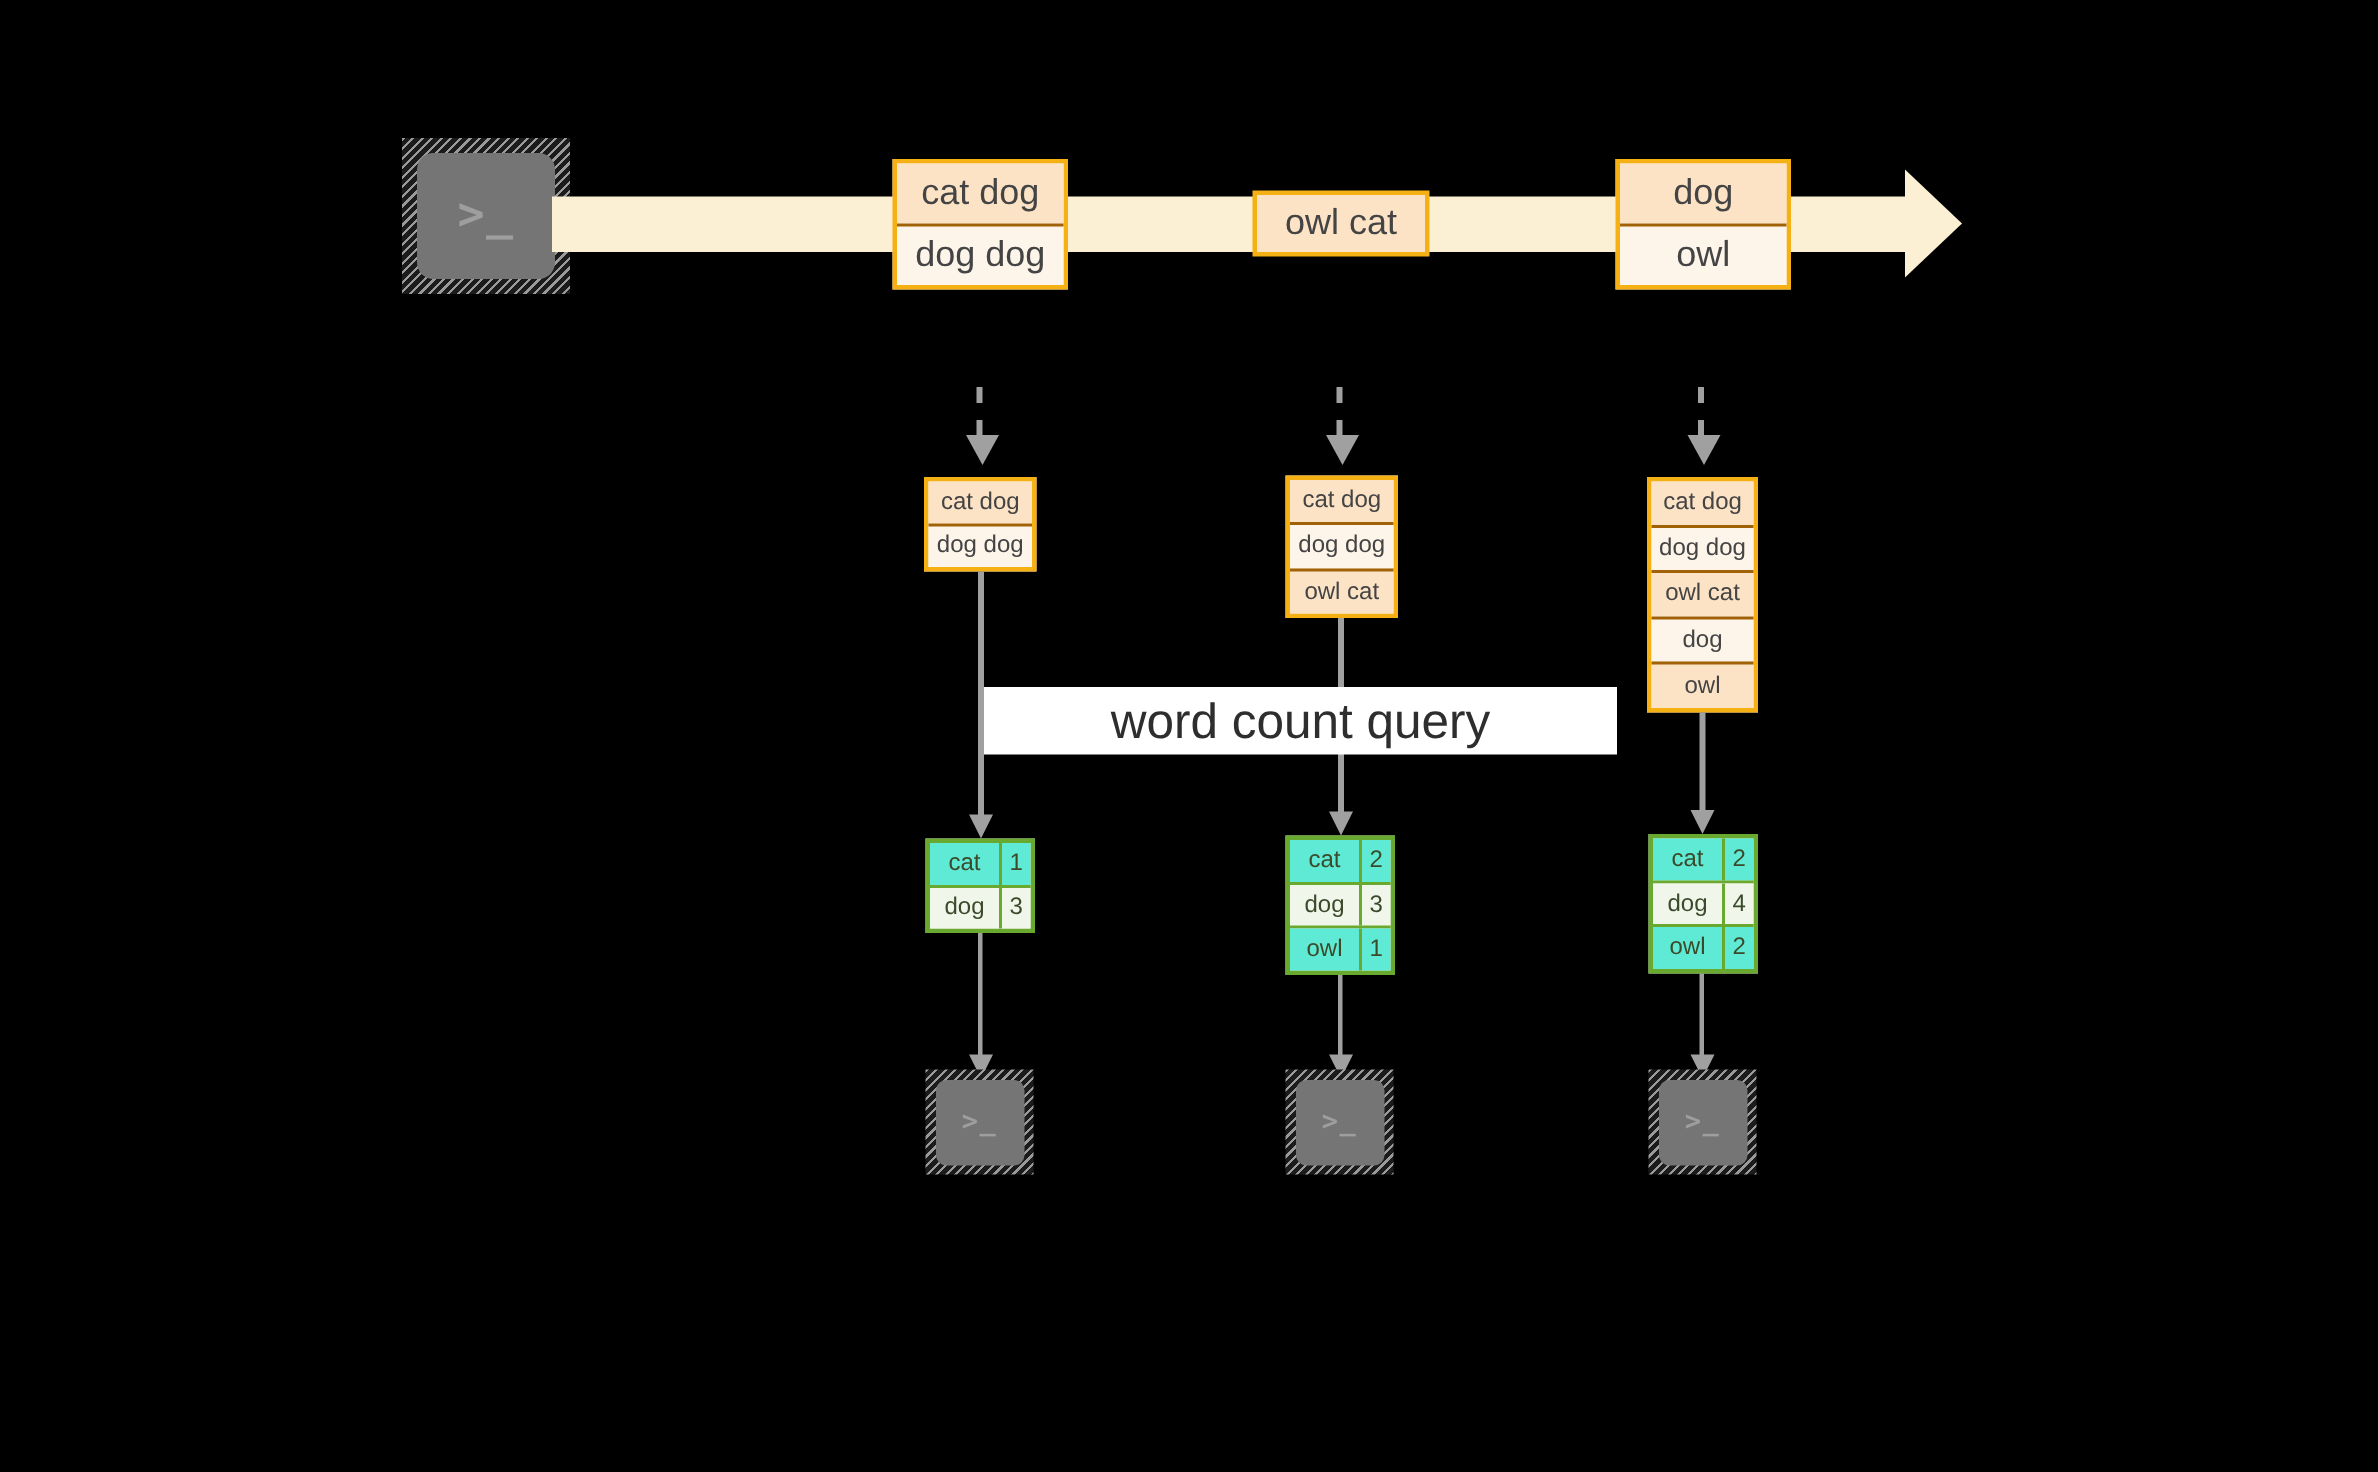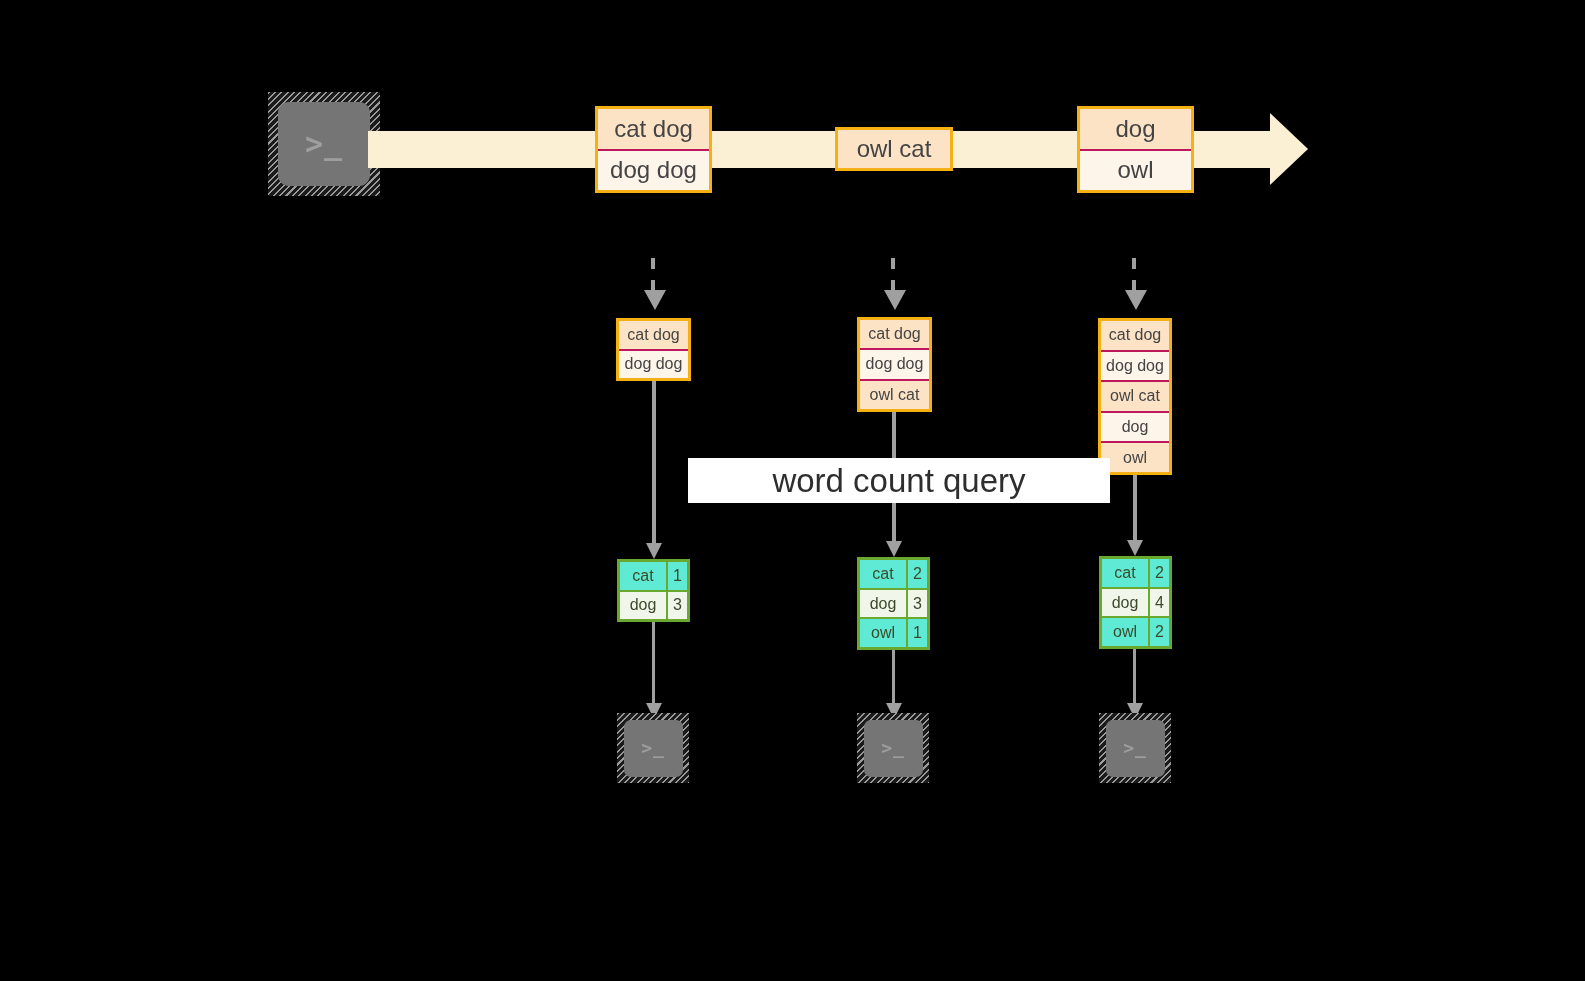--- a/index.html
+++ b/index.html
@@ -64,21 +64,21 @@
   }
   .ebox .row {
     flex: 1 1 0;
     display: flex; align-items: center; justify-content: center;
     color: #444444;
     white-space: nowrap;
     line-height: 1;
   }
   .ebox .row.dark  { background: #fce3c6; }
   .ebox .row.light { background: #fdf4ea; }
-  .ebox .row + .row { border-top: 2px solid #be185d; }
+  .ebox .row + .row { border-top: 2px solid #a16207; }
 
   
   .ebox.big .row { font-size: 24px; }
   
   .ebox.mid .row { font-size: 16px; }
 
   
   .gtable {
     position: absolute;
     border: 3px solid #6aa92f;
@@ -263,17 +263,17 @@
 
   <div class="vline thin" style="left:1133px; top:649px; width:3px; height:58px;"></div>
   <div class="vhead thin" style="left:1127px; top:703px;"></div>
 
   <div class="term small" style="left:1099px; top:713px; width:72px; height:70px;">
     <div class="term-inner">
       <span class="term-glyph" style="font-size:18px;">&gt;_</span>
     </div>
   </div>
 
-  <div class="qband" style="left:688px; top:458px; width:422px; height:45px;">
+  <div class="qband" style="left:656px; top:458px; width:422px; height:45px;">
     <span class="qlabel">word count query</span>
   </div>
 
 </div>
 
 </body></html>

